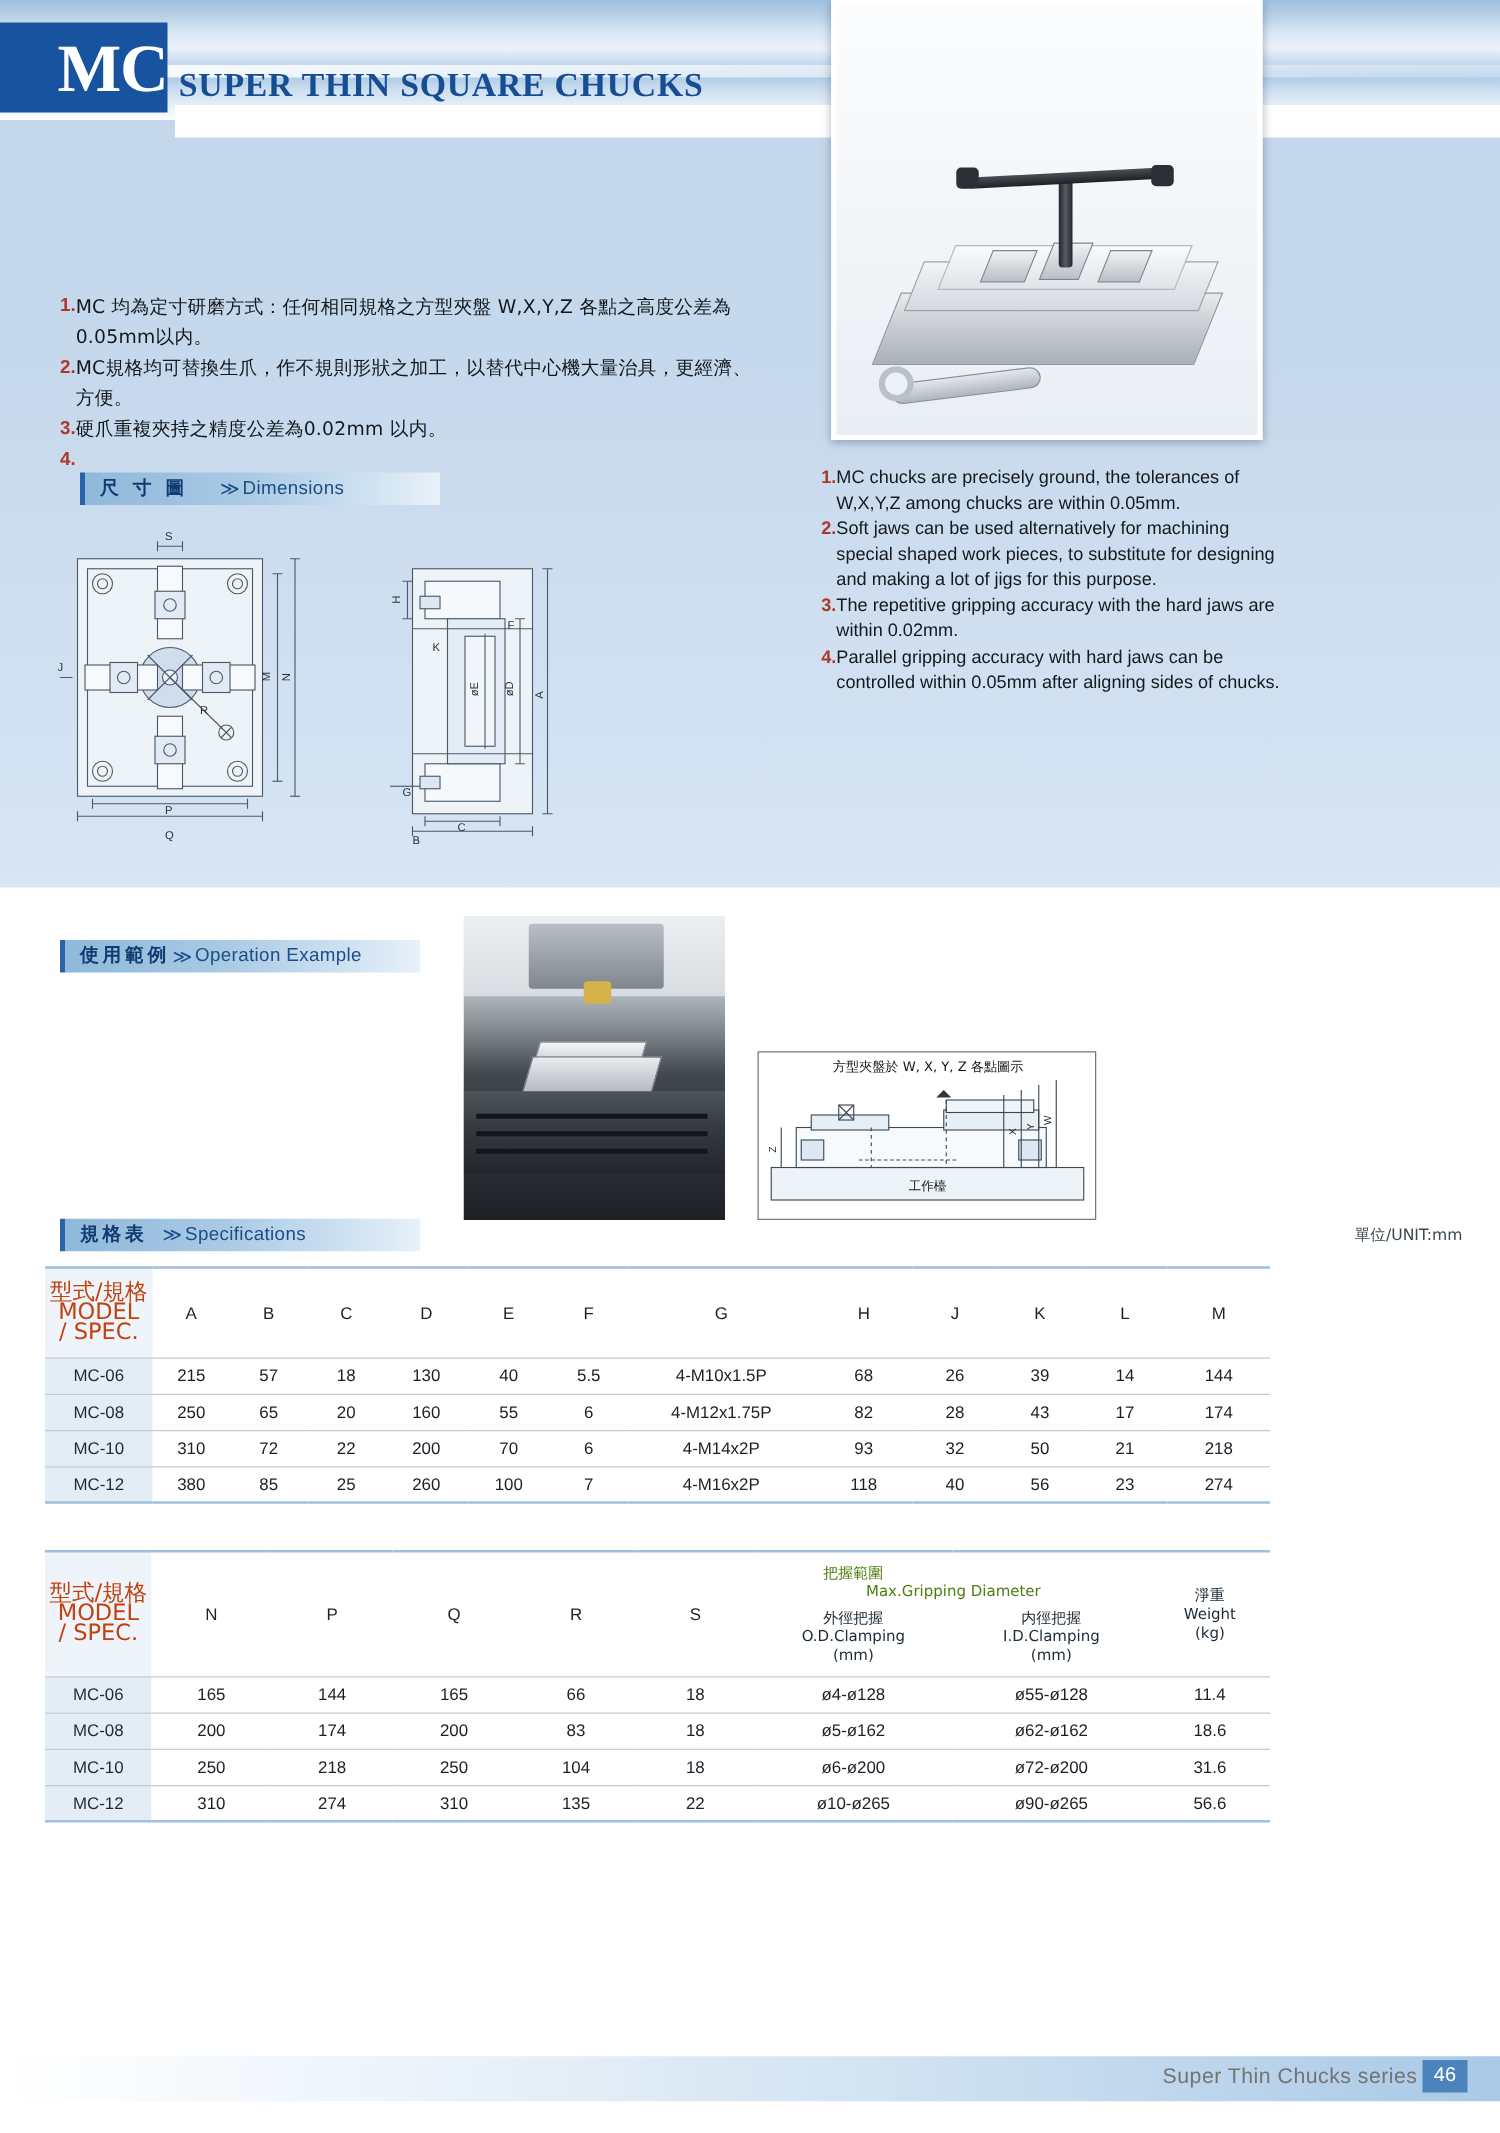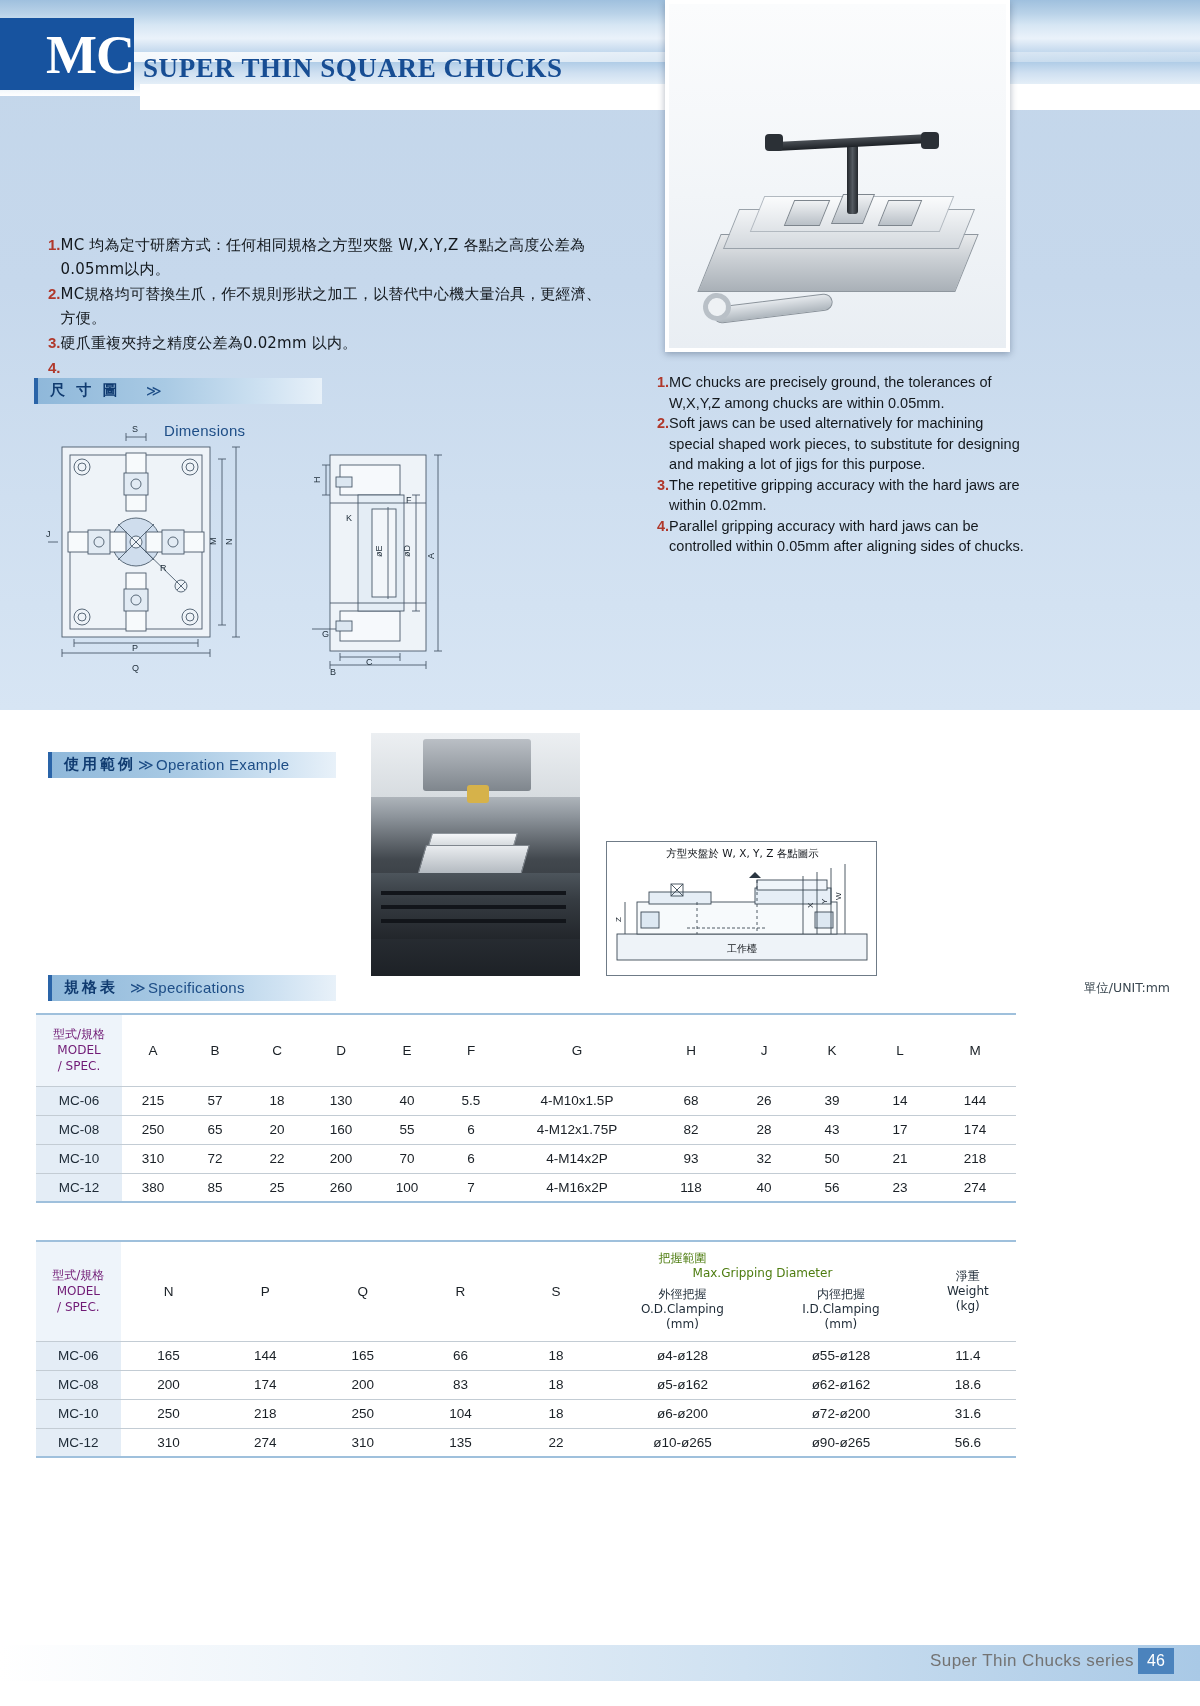--- a/index.html
+++ b/index.html
@@ -217,21 +217,21 @@
   .tbl { position: absolute; border-collapse: collapse; }
   .tbl td, .tbl th {
     font-size: 13.5px; color: #1a2026; text-align: center;
     font-weight: normal; font-family:"Liberation Sans", sans-serif;
   }
   .tbl .modelcell {
     background: #e4edf6; color:#1d2a36; text-align:center;
   }
   .tbl .hdr-model {
     background: #eef4fa; font-family:"DejaVu Sans", sans-serif;
-    font-size: 12px; line-height: 16px; color:#701a75;
+    font-size: 18px; line-height: 16px; color:#c2410c;
   }
   .rowline td { border-top: 1px solid #c3ccd4; }
   .topline td { border-top: 2px solid #9fc0dc; }
   .botline td { border-bottom: 2px solid #9fc0dc; }
   .hdr-col { font-size: 14px; color:#1a2026; }
   .subhdr { font-family:"DejaVu Sans", sans-serif; font-size: 12px; line-height:15px; color:#1d2a36; }
   .grip-title { font-family:"DejaVu Sans", sans-serif; font-size:12px; line-height:15px; color:#4d7c0f; }
 
   
   .footer-bar {
@@ -305,24 +305,24 @@
     <div class="en-row">
       <span class="en-num">3.</span>
       <span class="en-txt">The repetitive gripping accuracy with the hard jaws are within 0.02mm.</span>
     </div>
     <div class="en-row">
       <span class="en-num">4.</span>
       <span class="en-txt">Parallel gripping accuracy with hard jaws can be controlled within 0.05mm after aligning sides of chucks.</span>
     </div>
   </div>
 
-  <div class="sec-bar" style="left:34px; top:378px; width:288px;">
+  <div class="sec-bar" style="left:64px; top:378px; width:288px;">
     <span class="cn">尺 寸 圖</span>
     <span class="en" style="left:108px;">≫</span>
-    <span class="en" style="left:126px;margin-top:40px;">Dimensions</span>
+    <span class="en" style="left:126px;">Dimensions</span>
   </div>
 
   <div class="dim-area">
     <svg class="dim-svg" width="470" height="255" viewBox="0 0 470 255">
       <g stroke="#4a5a6b" fill="none" stroke-width="0.9">
 
         <rect x="22" y="22" width="148" height="190" fill="#eef3f8"></rect>
         <rect x="30" y="30" width="132" height="174" fill="none" stroke-dasharray="0"></rect>
 
         <circle cx="42" cy="42" r="8"></circle>

